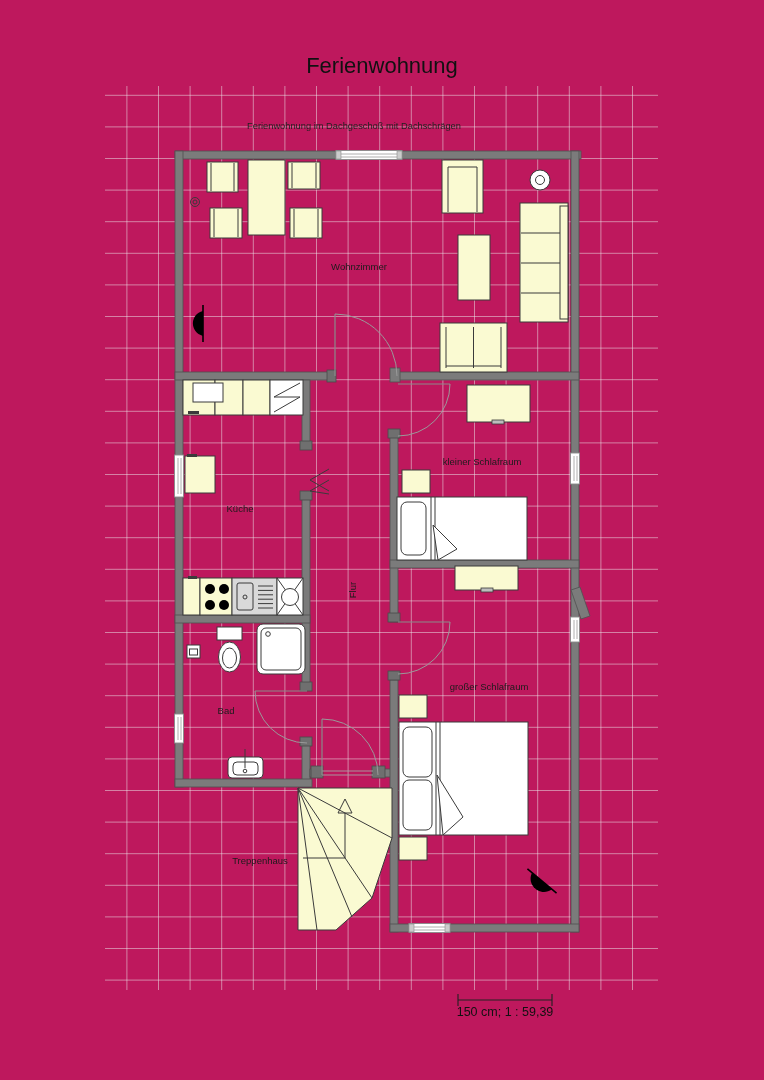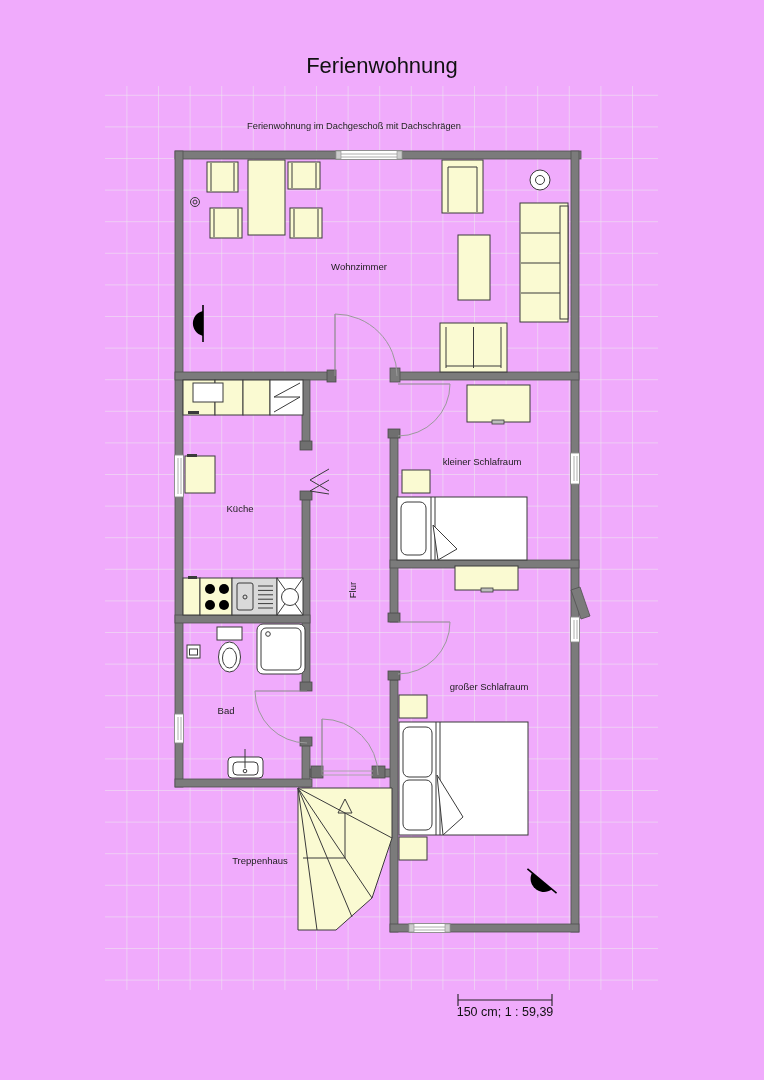--- a/index.html
+++ b/index.html
@@ -1,16 +1,16 @@
 <!DOCTYPE html>
 <html><head>
 <meta charset="utf-8">
 <style>
   html,body{margin:0;padding:0;background:#fff;}
-  .page{position:relative;width:764px;height:1080px;background:#f0abfc;overflow:hidden;
+  .page{position:relative;width:764px;height:1080px;background:#be185d;overflow:hidden;
         font-family:"Liberation Sans",sans-serif;}
   svg{display:block}
   .wall{fill:#7b7b7b;stroke:#515151;stroke-width:.8}
   .post{fill:#6f6f6f;stroke:#4a4a4a;stroke-width:.8}
   .furn{fill:#FAFAD2;stroke:#3b3b3b;stroke-width:1}
   .wht{fill:#ffffff;stroke:#3b3b3b;stroke-width:1}
   .gray{fill:#d9d9d9;stroke:#3b3b3b;stroke-width:1}
   .thin{fill:none;stroke:#3b3b3b;stroke-width:1}
   .arc{fill:none;stroke:#9a9a9a;stroke-width:1}
   .leaf{fill:none;stroke:#8a8a8a;stroke-width:1.2}

